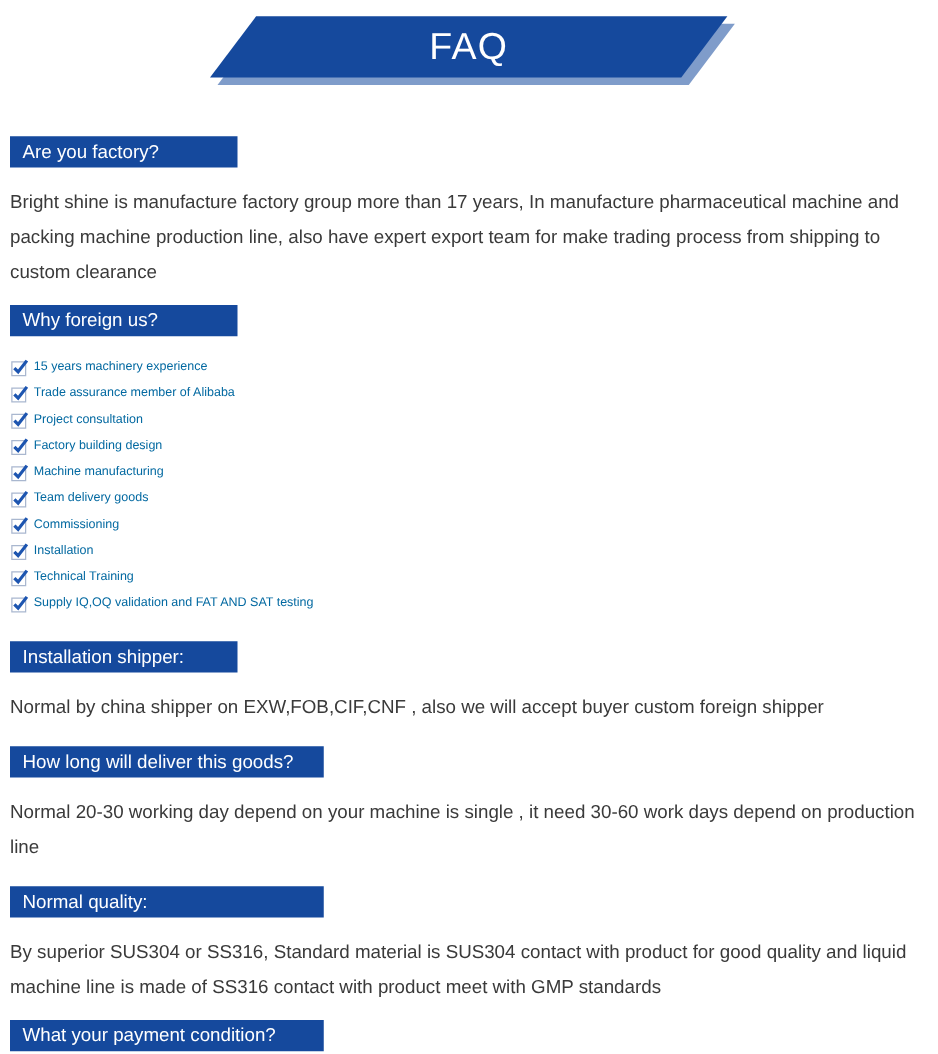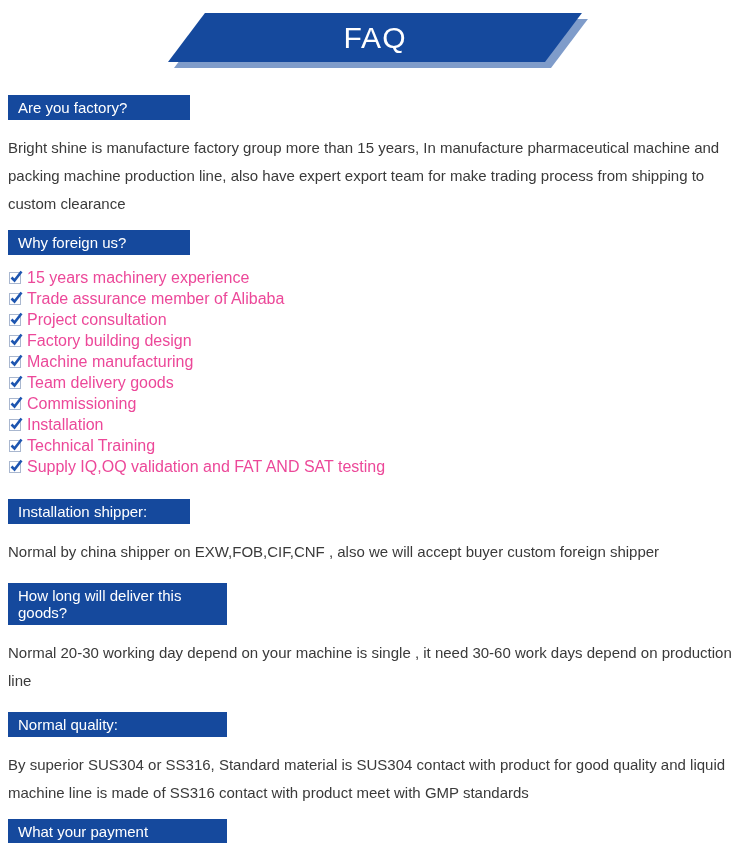--- a/index.html
+++ b/index.html
@@ -20,45 +20,45 @@
   .banner-text{
     display:block;transform:skewX(37deg);text-align:center;line-height:49px;
     color:#ffffff;font-size:30px;letter-spacing:1px;
   }
   
   .section-title{
     display:inline-block;box-sizing:border-box;background:#15499d;color:#ffffff;
     font-size:15px;line-height:17px;padding:4px 10px;margin-left:8px;margin-bottom:0;
   }
   .w-narrow{width:182px;}
-  .w-wide{width:219px;}
-  .mt-33{margin-top:33px;} .mt-12{margin-top:12px;} .mt-20{margin-top:20px;} .mt-17{margin-top:17px;}
+  .w-wide{width:251px;}
+  .mt-33{margin-top:47px;} .mt-12{margin-top:12px;} .mt-20{margin-top:20px;} .mt-17{margin-top:17px;}
   .body-text{
     margin:14px 8px 0 8px;max-width:730px;font-size:15px;line-height:28px;color:#3a3a3a;
   }
   
   .checklist{list-style:none;margin:14px 0 0 8px;padding:0;}
-  .checklist li{display:flex;align-items:flex-start;height:21px;font-size:16px;color:#ec4899;}
+  .checklist li{display:flex;align-items:center;height:21px;font-size:10px;color:#0369a1;}
   .check-icon{display:inline-flex;margin-right:3px;flex:0 0 auto;}
 </style>
 </head>
 <body>
 
 <div class="page">
 
   <div class="banner-wrap">
     <div class="banner-shadow"></div>
     <div class="banner-face">
       <span class="banner-text">FAQ</span>
     </div>
   </div>
 
   <div class="section">
     <div class="section-title w-narrow mt-33">Are you factory?</div>
-    <p class="body-text">Bright shine is manufacture factory group more than 15 years, In manufacture pharmaceutical machine and packing machine production line, also have expert export team for make trading process from shipping to custom clearance</p>
+    <p class="body-text">Bright shine is manufacture factory group more than 17 years, In manufacture pharmaceutical machine and packing machine production line, also have expert export team for make trading process from shipping to custom clearance</p>
   </div>
 
   <div class="section">
     <div class="section-title w-narrow mt-12">Why foreign us?</div>
     <ul class="checklist">
       <li>
         <span class="check-icon">
             <svg width="16" height="16" viewBox="0 0 16 16">
               <rect x="1.5" y="3.5" width="11" height="11" fill="#ffffff" stroke="#a9b7cf" stroke-width="1"></rect>
               <path d="M3.5 8.5 L6.5 11.5 L13.5 2.5" fill="none" stroke="#1d55b0" stroke-width="2.6"></path>

